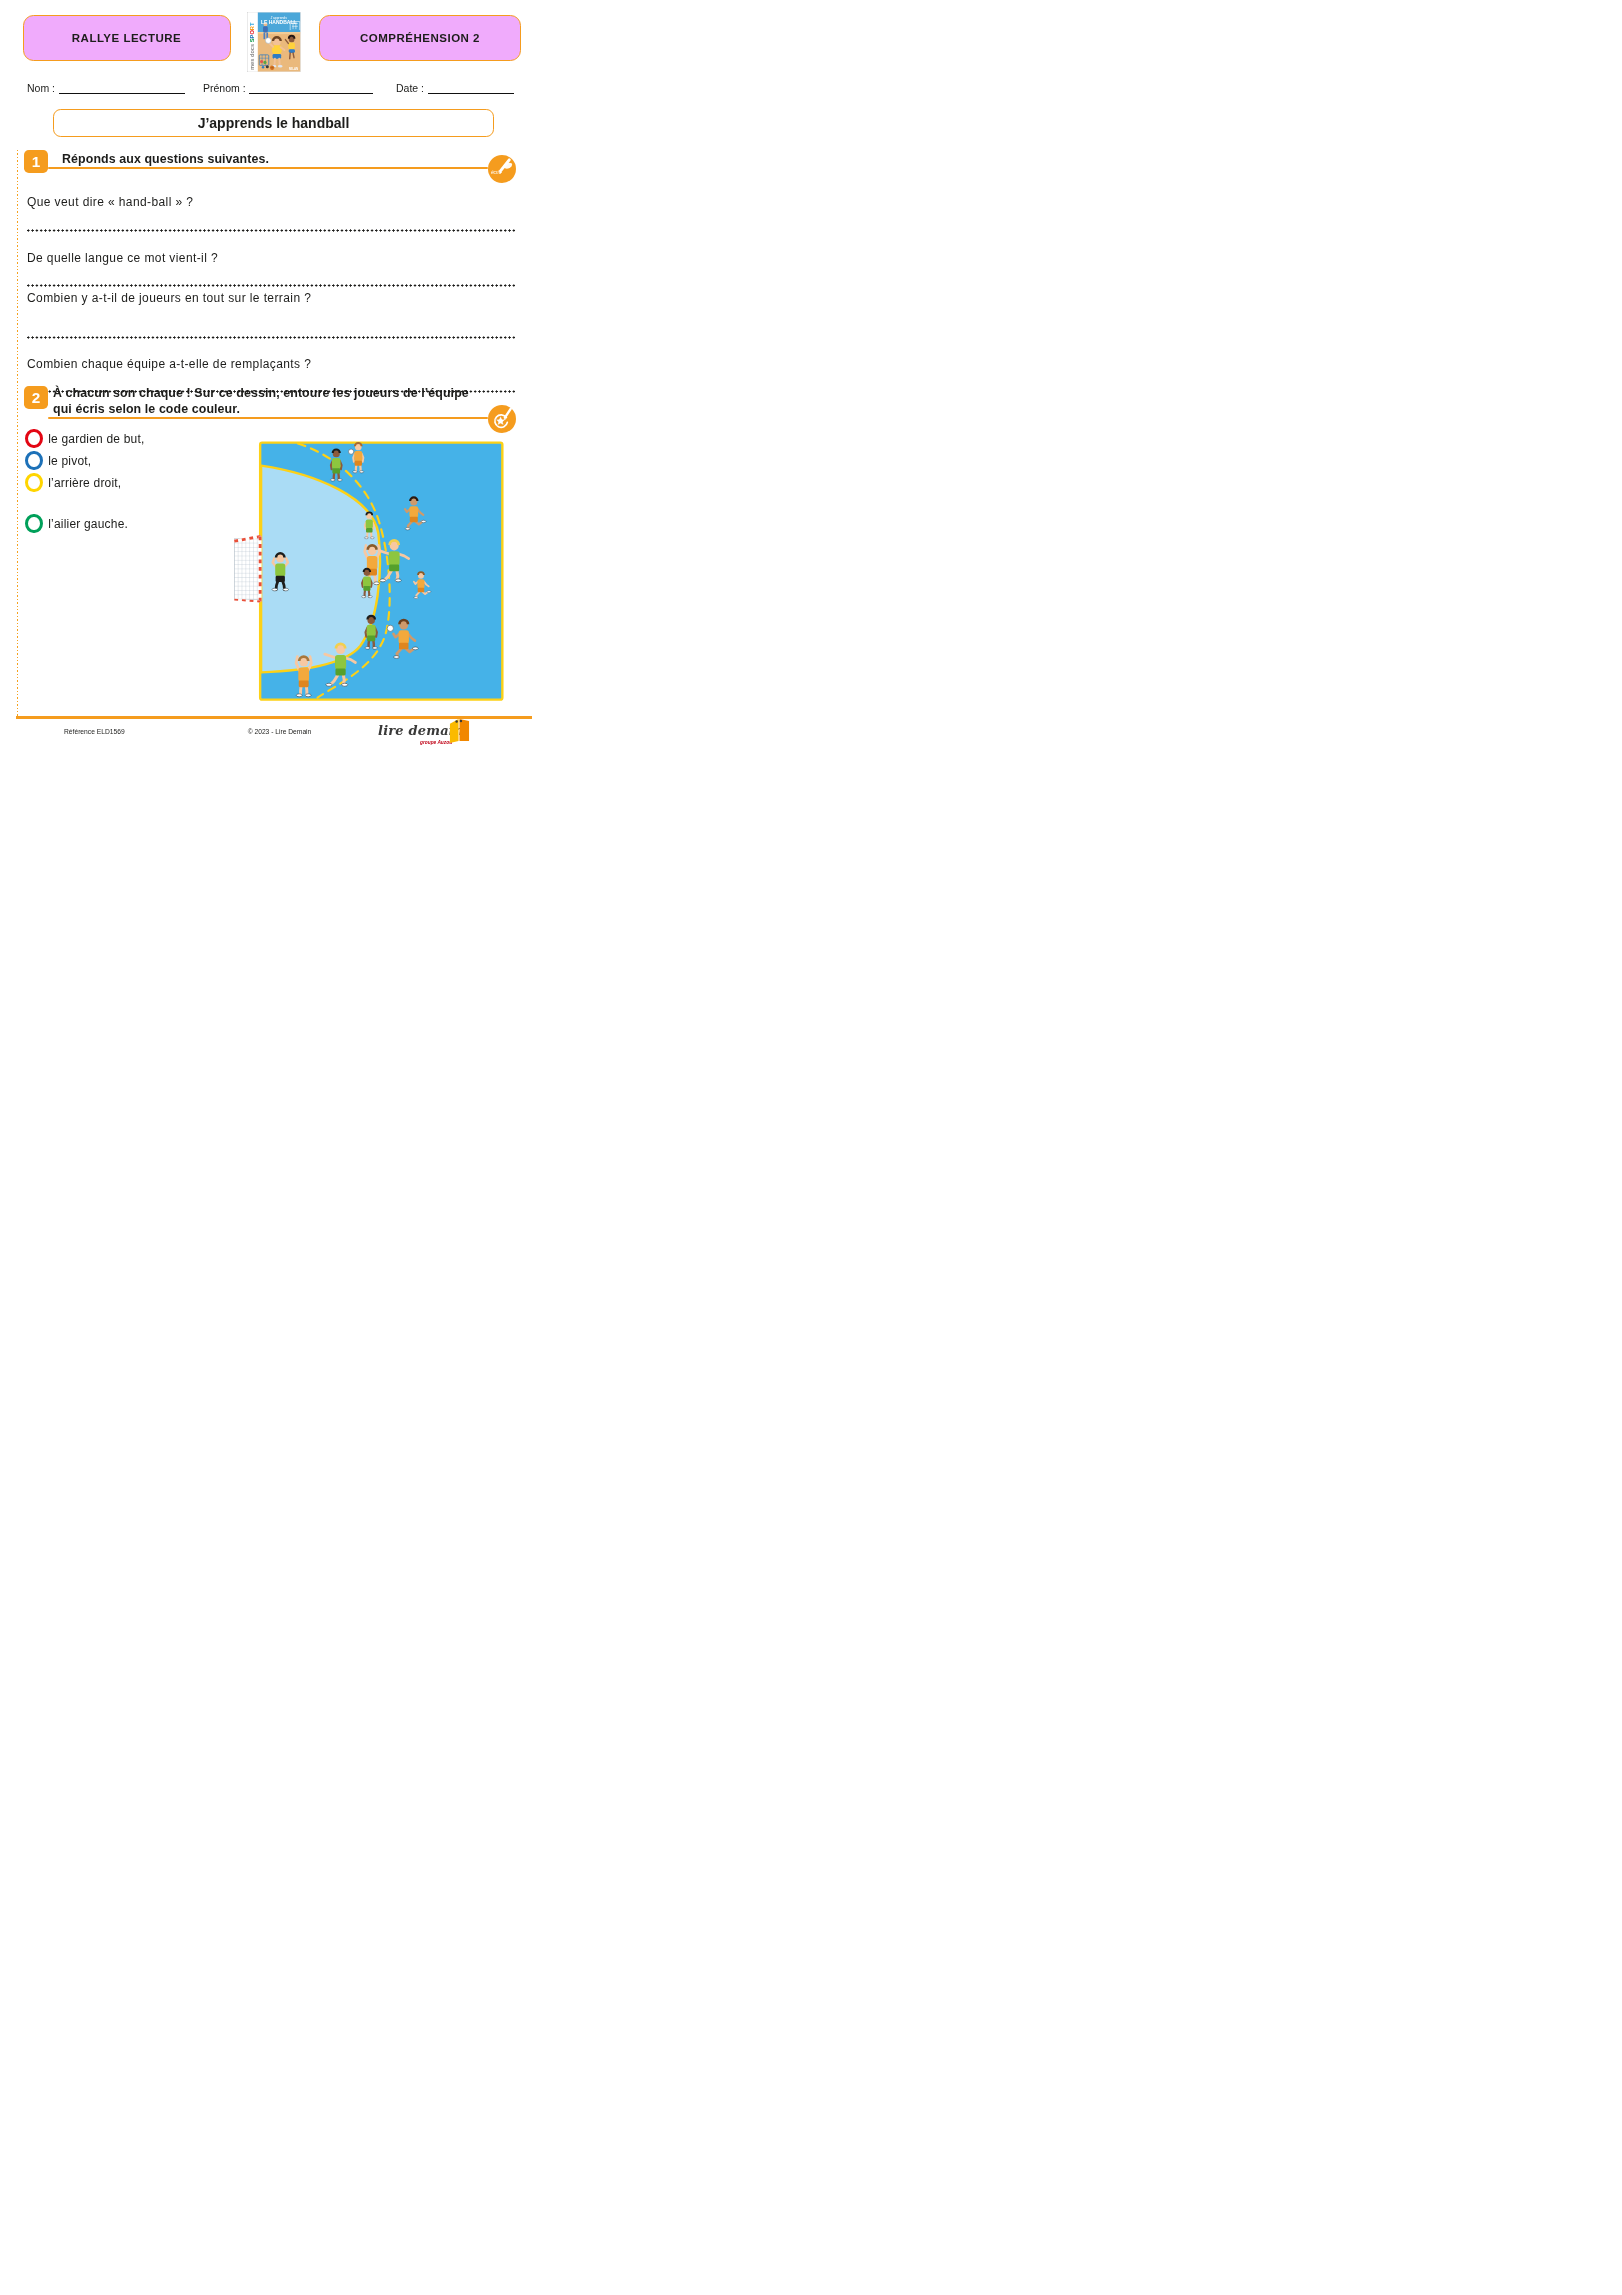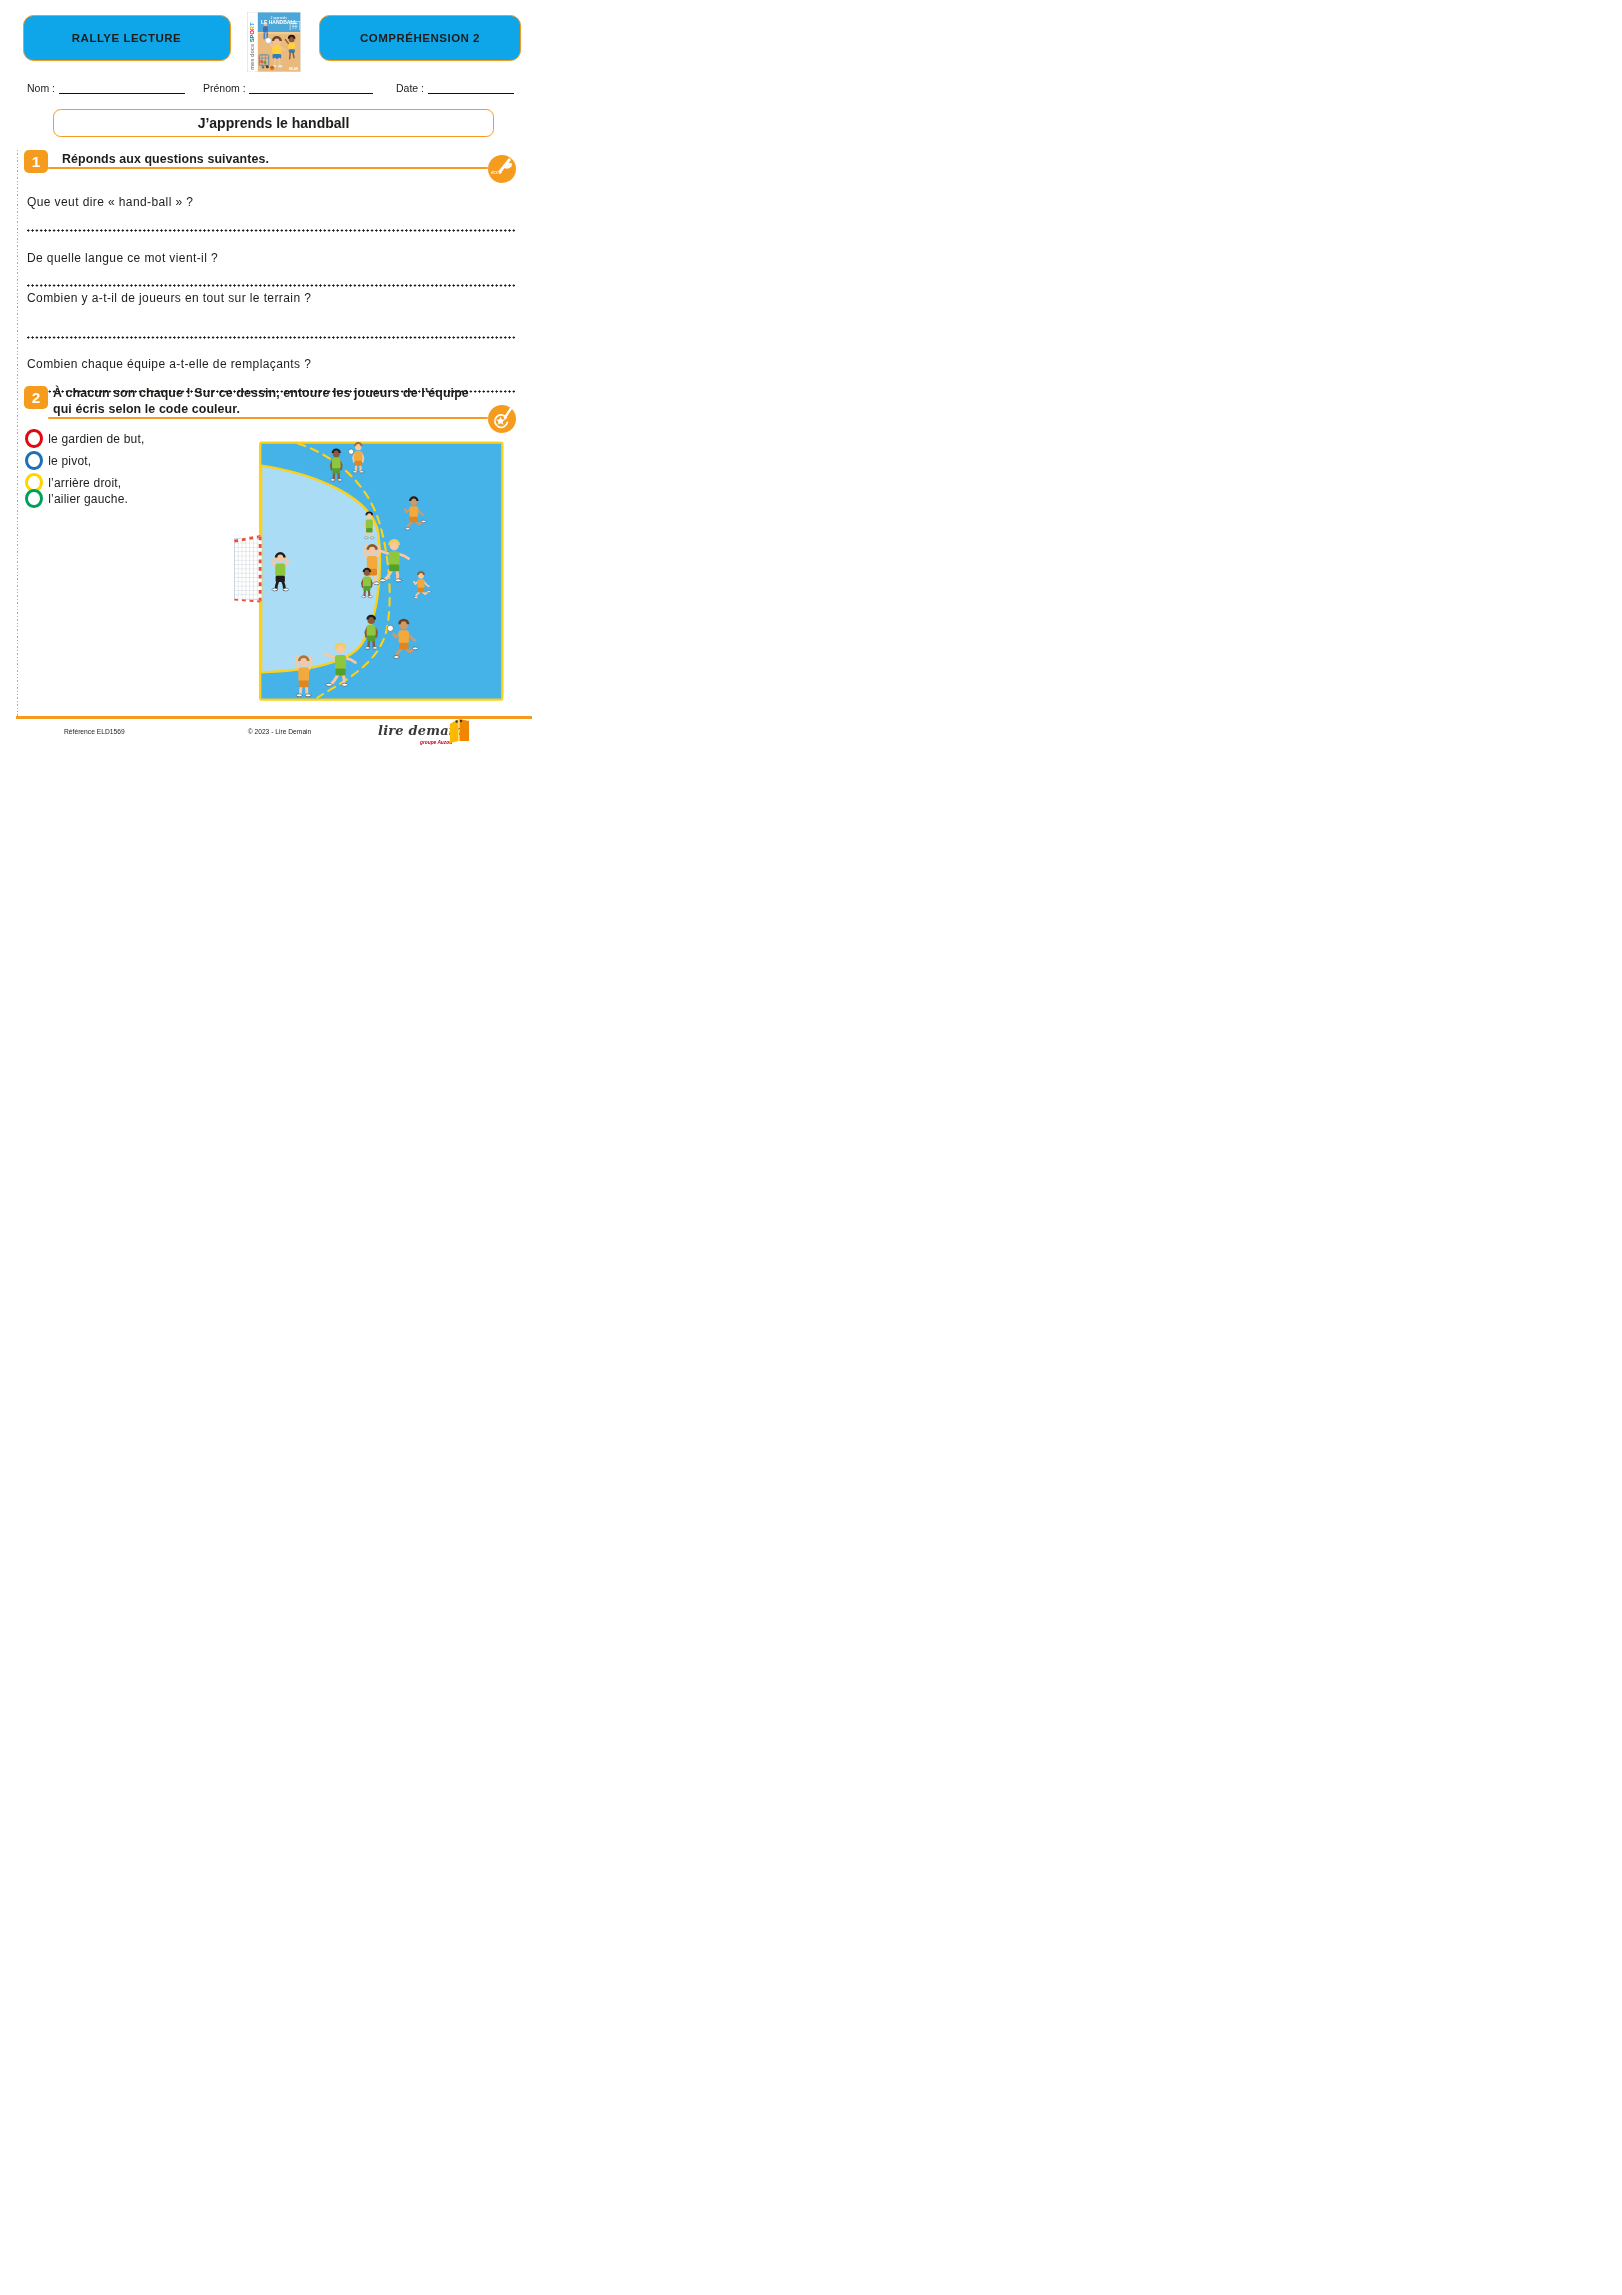--- a/index.html
+++ b/index.html
@@ -1,19 +1,19 @@
 <!DOCTYPE html>
 <html style="font-size:7.7px"><head>
 <meta charset="utf-8">
 <style>
   html,body{margin:0;padding:0;background:#ffffff;}
   body{width:541px;height:765px;position:relative;font-family:"Liberation Sans",sans-serif;color:#1d1d1b;overflow:hidden;}
   .abs{position:absolute;}
   
-  .badge-box{position:absolute;border:1.9px solid #f59c1e;border-radius:10.5px;background:#0ea5e9;
+  .badge-box{position:absolute;border:1.9px solid #f59c1e;border-radius:10.5px;background:#f0abfc;
     display:flex;align-items:center;justify-content:center;font-weight:bold;font-size:11.5px;letter-spacing:0.5px;}
   
   .field{position:absolute;display:flex;align-items:flex-end;gap:3.8px;font-size:10.5px;}
   .fline{flex:1;border-bottom:1.4px solid #111;height:9.6px;}
   
   .title-box{position:absolute;left:53px;top:109px;width:439px;height:26px;border:1.9px solid #f59c1e;border-radius:7.7px;
     display:flex;align-items:center;justify-content:center;font-weight:bold;font-size:14px;}
   
   .numbadge{position:absolute;width:24px;height:23px;background:#f59c1e;border-radius:4.8px;color:#fff;
     font-weight:bold;font-size:15.3px;display:flex;align-items:center;justify-content:center;}
@@ -183,21 +183,21 @@
   <span>le gardien de but,</span>
 </div>
 <div class="legend-item" style="left:25px;top:451px;">
   <span class="legend-circle" style="border-color: rgb(29, 113, 184);"></span>
   <span>le pivot,</span>
 </div>
 <div class="legend-item" style="left:25px;top:473px;">
   <span class="legend-circle" style="border-color: rgb(255, 213, 0);"></span>
   <span>l’arrière droit,</span>
 </div>
-<div class="legend-item" style="left:25px;top:489px;">
+<div class="legend-item" style="left:25px;top:514px;">
   <span class="legend-circle" style="border-color: rgb(0, 160, 90);"></span>
   <span>l’ailier gauche.</span>
 </div>
 
 <div class="abs" style="left:230px;top:440px;width:280px;height:278px;">
   <svg id="court-svg" width="280" height="278" viewBox="480 920 585 580">
     <defs>
       <pattern id="net" width="8" height="9" patternUnits="userSpaceOnUse">
         <path d="M8 0 H0 V9" fill="none" stroke="#9fb0bc" stroke-width="1"></path>
       </pattern>

